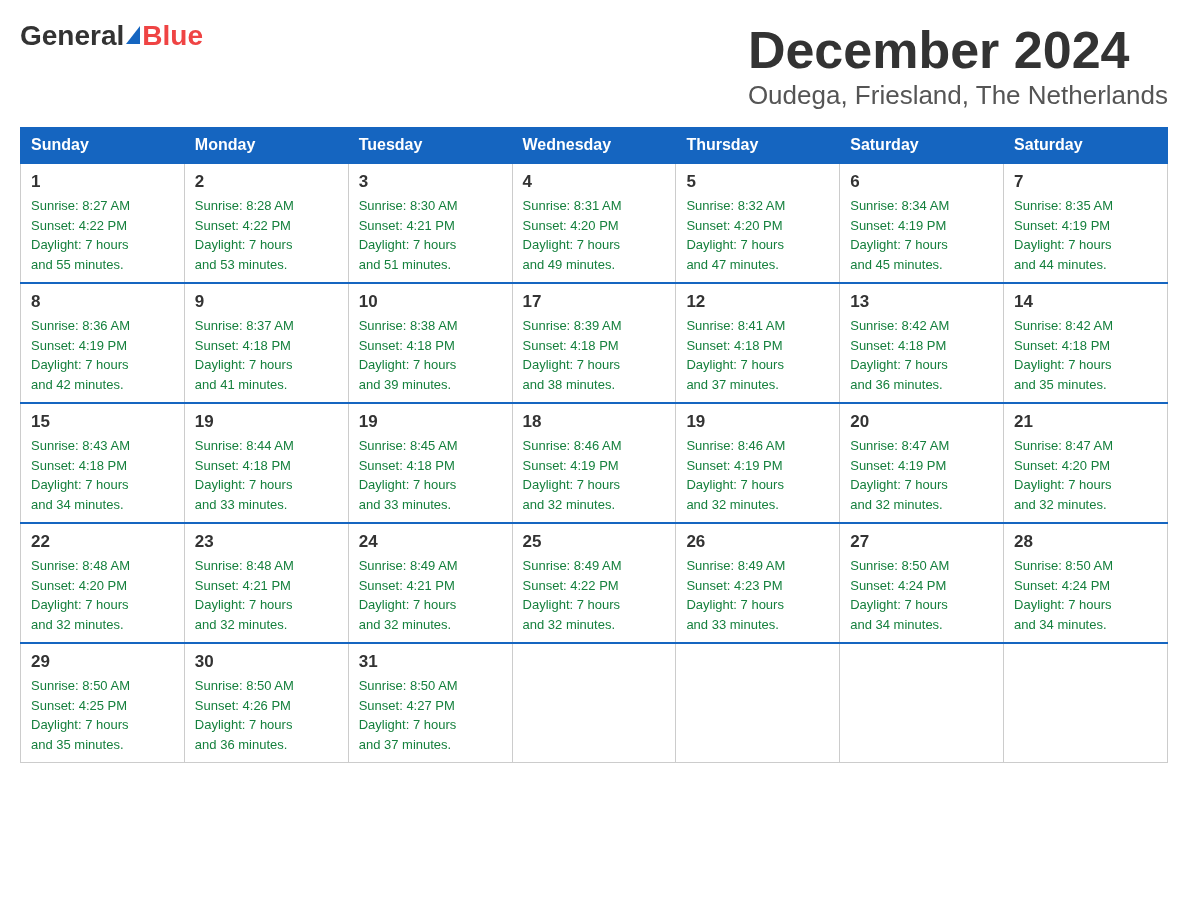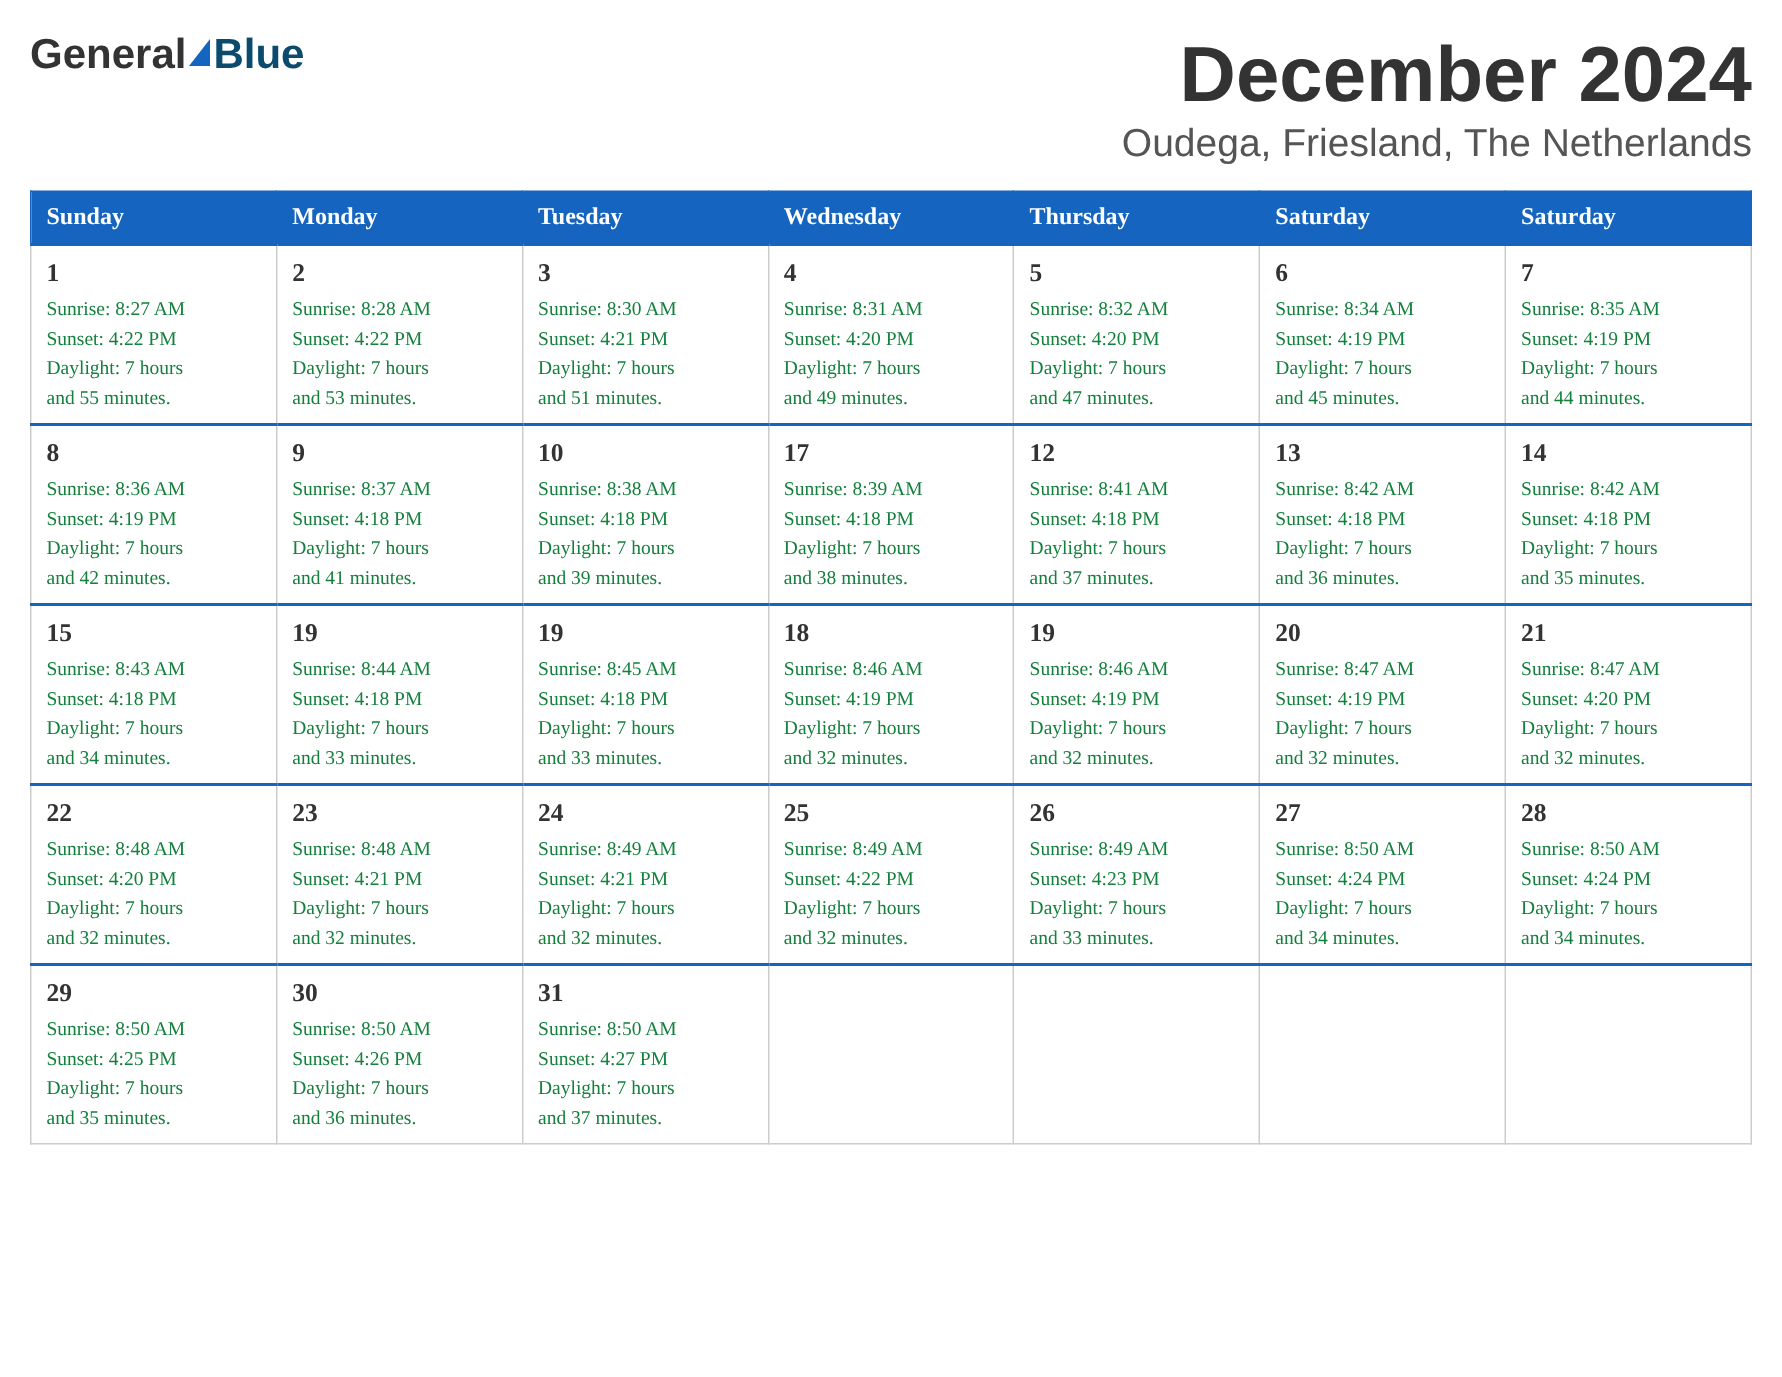--- a/index.html
+++ b/index.html
@@ -31,36 +31,35 @@
     .logo-triangle {
       width: 0;
       height: 0;
       border-left: 14px solid transparent;
       border-bottom: 18px solid #1565c0;
       display: inline-block;
       margin-left: 2px;
       margin-bottom: 2px;
     }
     .title-block {
-      text-align: right;
+      text-align: left;
     }
     .main-title {
       font-size: 52px;
       font-weight: bold;
       color: #333;
     }
     .subtitle {
       font-size: 26px;
       color: #555;
     }
     table {
       width: 100%;
       border-collapse: collapse;
       margin-top: 16px;
-      font-family: Liberation Serif, serif;
     }
     thead tr {
       background-color: #1565c0;
     }
     thead th {
       color: #fff;
       font-size: 16px;
       font-weight: bold;
       padding: 8px 10px;
       text-align: left;
@@ -99,21 +98,21 @@
   </style>
 </head>
 <body>
 
 <div class="header">
   <div class="logo">
     <div class="logo-text">
       <span class="logo-general">General</span>
         <span class="logo-triangle"></span>
     </div>
-    <div style="color:#0c4a6e; font-size:28px; font-weight:bold; margin-left:2px;">Blue</div>
+    <div style="color:#ef4444; font-size:28px; font-weight:bold; margin-left:2px;">Blue</div>
   </div>
   <div class="title-block">
     <div class="main-title">December 2024</div>
     <div class="subtitle">Oudega, Friesland, The Netherlands</div>
   </div>
 </div>
 
 <table>
   <thead>
     <tr>

